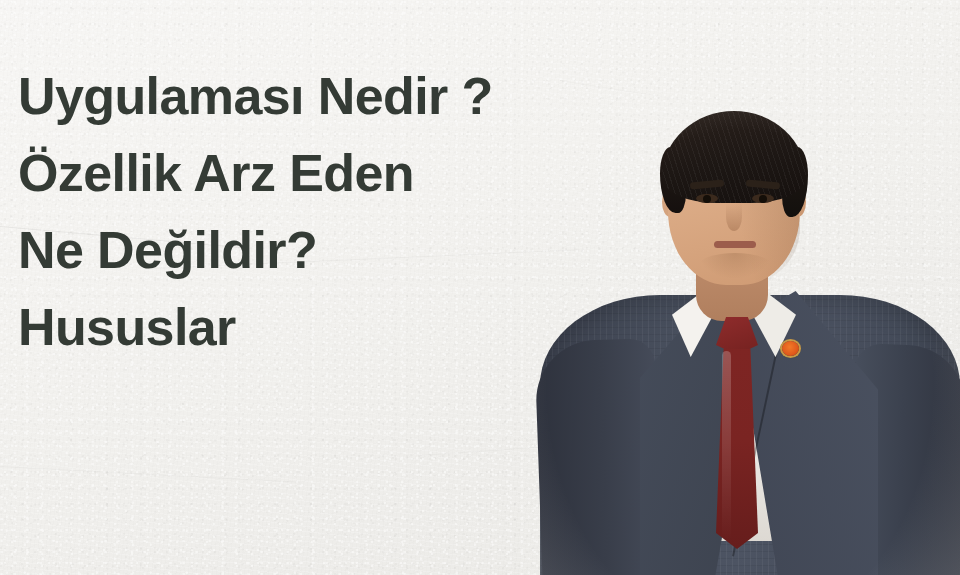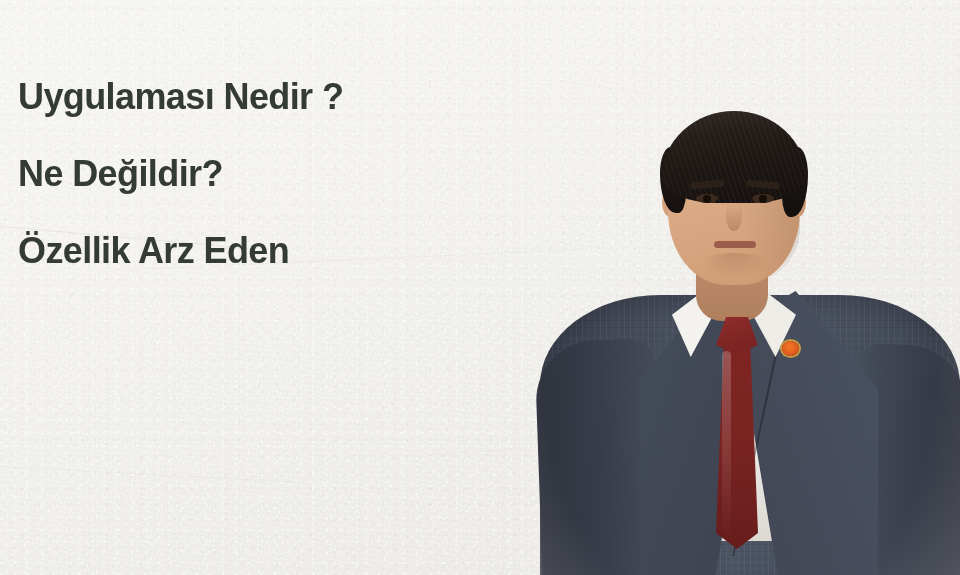--- a/index.html
+++ b/index.html
@@ -58,21 +58,21 @@
   .crack.c6{left:560px;top:80px;width:120px;height:1px;transform:rotate(9deg);opacity:.35;}
 
   
   .headline{
     position:absolute;left:18px;top:58px;
     z-index:6;
     color:#343b35;
   }
   .headline .line{
     display:block;
-    font-size:36px;
+    font-size:52px;
     line-height:77px;
     font-weight:700;
     letter-spacing:-0.6px;
     white-space:nowrap;
     color:#343b35;
   }
 
   
   .portrait{
     position:absolute;
@@ -273,22 +273,23 @@
     <div class="crack c1"></div>
     <div class="crack c2"></div>
     <div class="crack c3"></div>
     <div class="crack c4"></div>
     <div class="crack c5"></div>
     <div class="crack c6"></div>
   </div>
 
   <div class="headline">
     <span class="line">Uygulaması Nedir ?</span>
+    <span class="line">Özellik Arz Eden</span>
     <span class="line">Ne Değildir?</span>
-    <span class="line">Özellik Arz Eden</span>
+    <span class="line">Hususlar</span>
   </div>
 
   <div class="portrait">
     <div class="p-layer pocket-blue"></div>
     <div class="p-layer jacket"></div>
     <div class="p-layer jacket-weave"></div>
     <div class="p-layer arm-l"></div>
     <div class="p-layer arm-r"></div>
     <div class="p-layer shirt"></div>
     <div class="p-layer lapel-l"></div>

